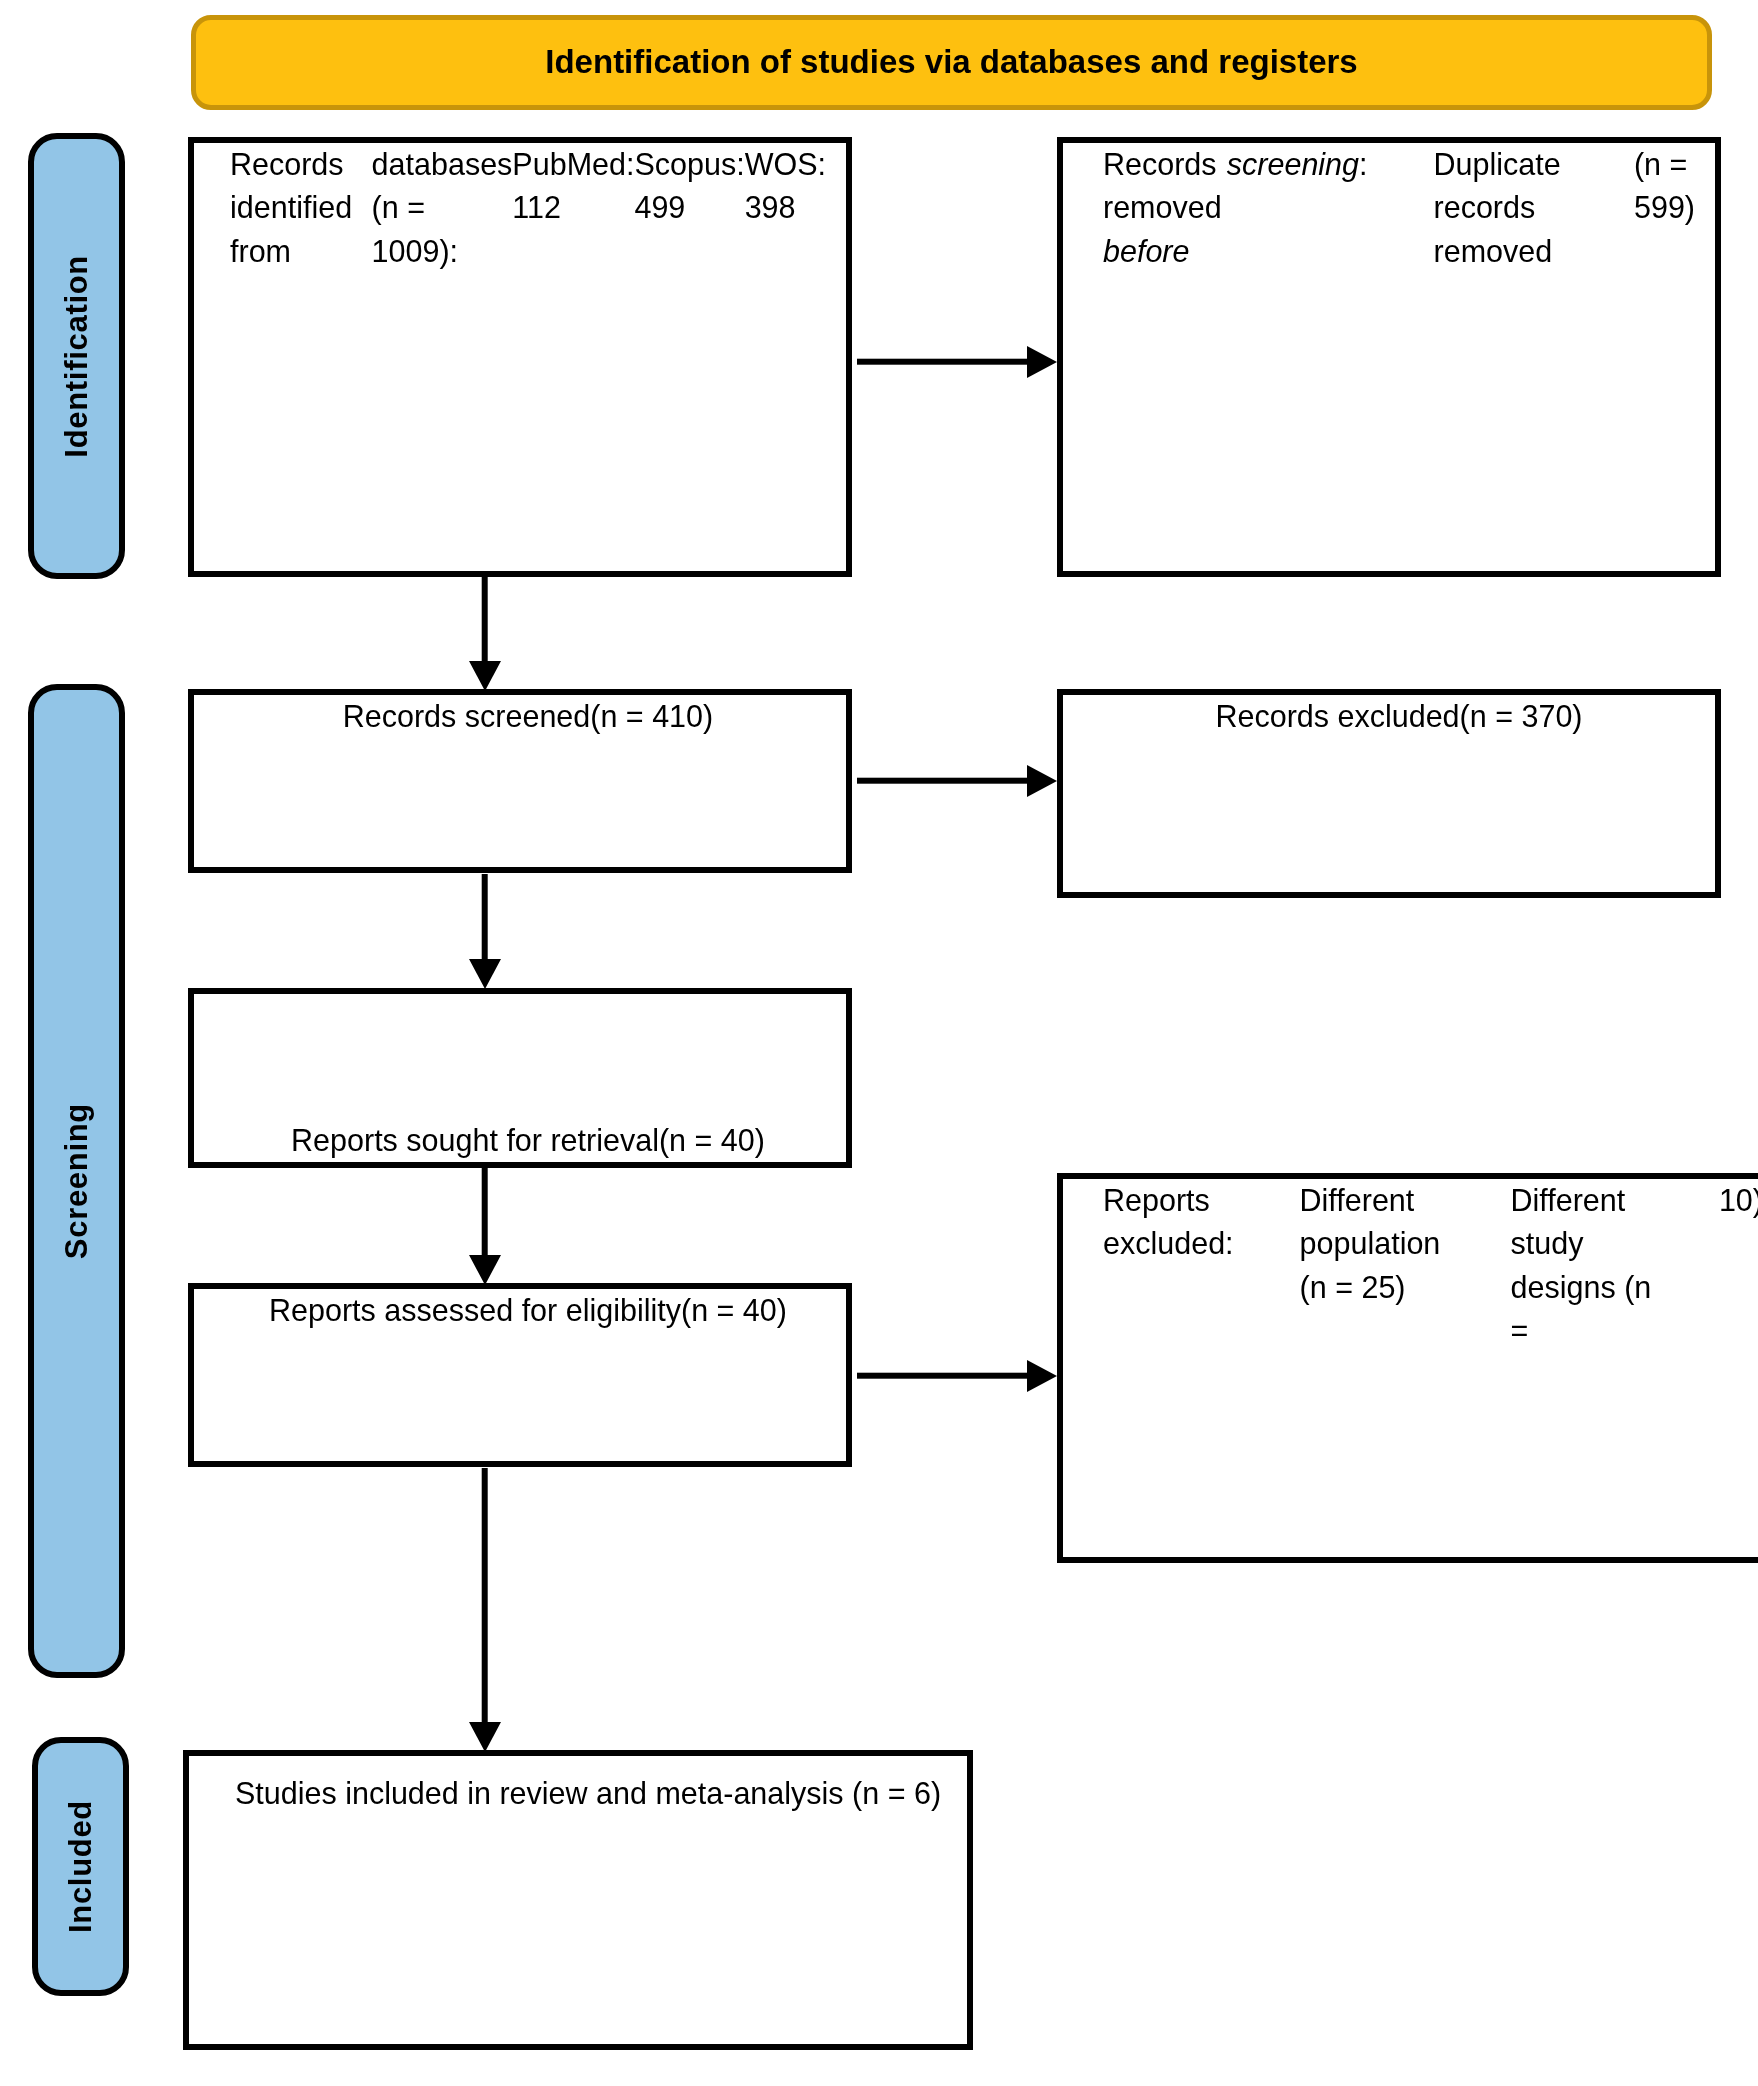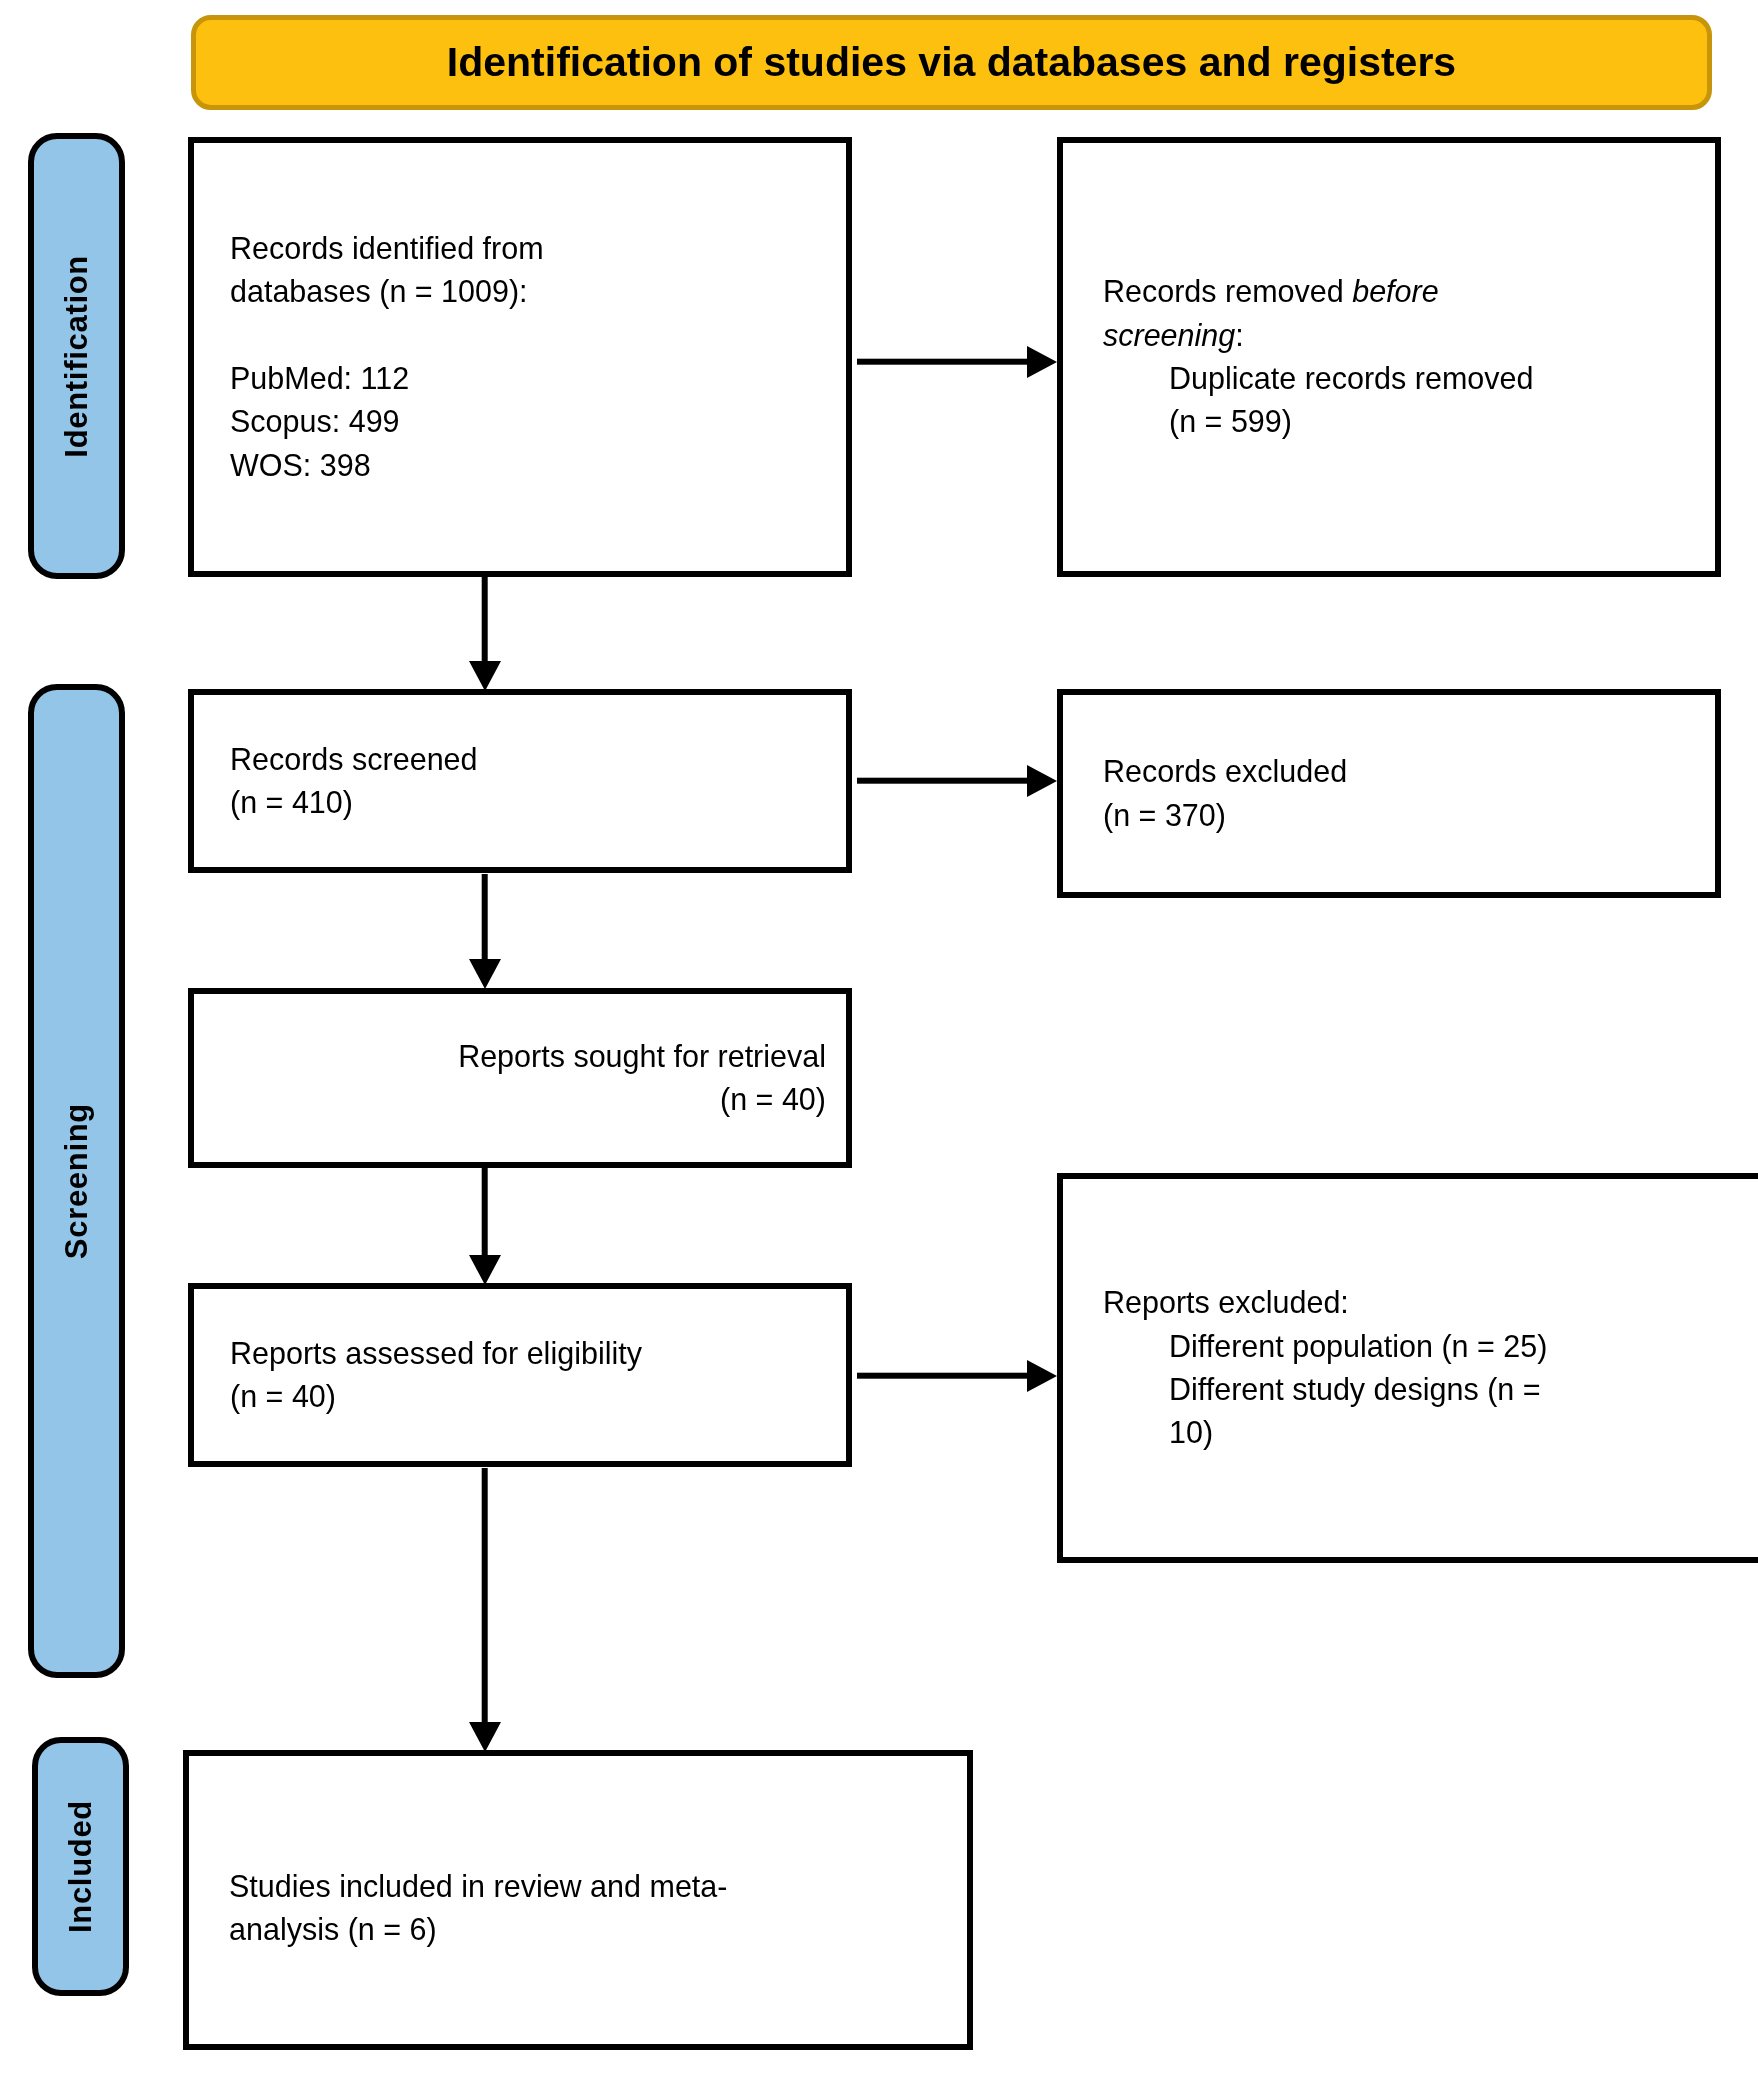--- a/index.html
+++ b/index.html
@@ -14,21 +14,21 @@
 
   
   .banner {
     position: absolute;
     left: 191px; top: 14.6px; width: 1521px; height: 95px;
     background: #FEC00F;
     border: 5.3px solid #C8940A;
     border-radius: 20px;
     box-sizing: border-box;
     display: flex; align-items: center; justify-content: center;
-    font-size: 41px; font-weight: bold;
+    font-size: 33px; font-weight: bold;
   }
 
   
   .stage-bar {
     position: absolute;
     background: #92C5E7;
     border: 6.6px solid #000000;
     border-radius: 29px;
     box-sizing: border-box;
     display: flex; align-items: center; justify-content: center;
@@ -44,21 +44,21 @@
   #bar-identification { left: 28px;  top: 133px;  width: 97px; height: 446px; }
   #bar-screening      { left: 28px;  top: 684px; width: 97px; height: 994px; }
   #bar-included       { left: 32px;  top: 1737px; width: 97px; height: 259px; }
 
   
   .fbox {
     position: absolute;
     background: #ffffff;
     border: 6px solid #000000;
     box-sizing: border-box;
-    display: flex; flex-direction: column; justify-content: center;
+    display: flex; flex-direction: row; justify-content: center;
     font-size: 30.5px;
     line-height: 1.42;
   }
   .fbox .line { white-space: pre-wrap; min-height: 1.42em; }
   .fbox .indent { margin-left: 66px; }
   .it { font-style: italic; }
 
   #box-records-identified { left: 188px;  top: 137px;  width: 664px; height: 440px; padding: 0 20px 0 36px; }
   #box-records-removed    { left: 1057px; top: 137px;  width: 664px; height: 440px; padding: 0 20px 0 40px; }
   #box-records-screened   { left: 188px;  top: 689px; width: 664px; height: 184px; padding: 0 20px 0 36px; }

